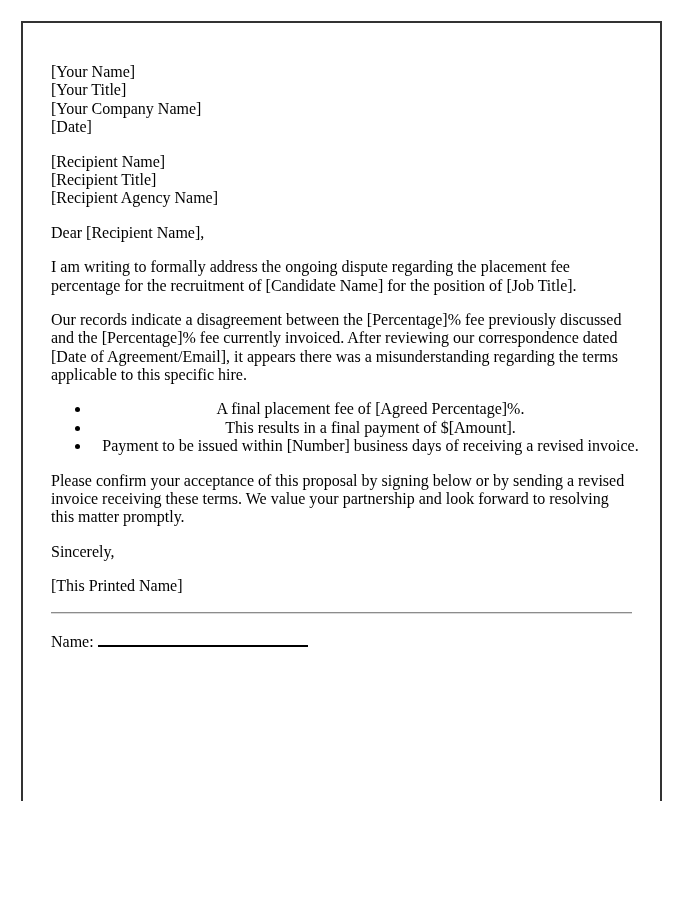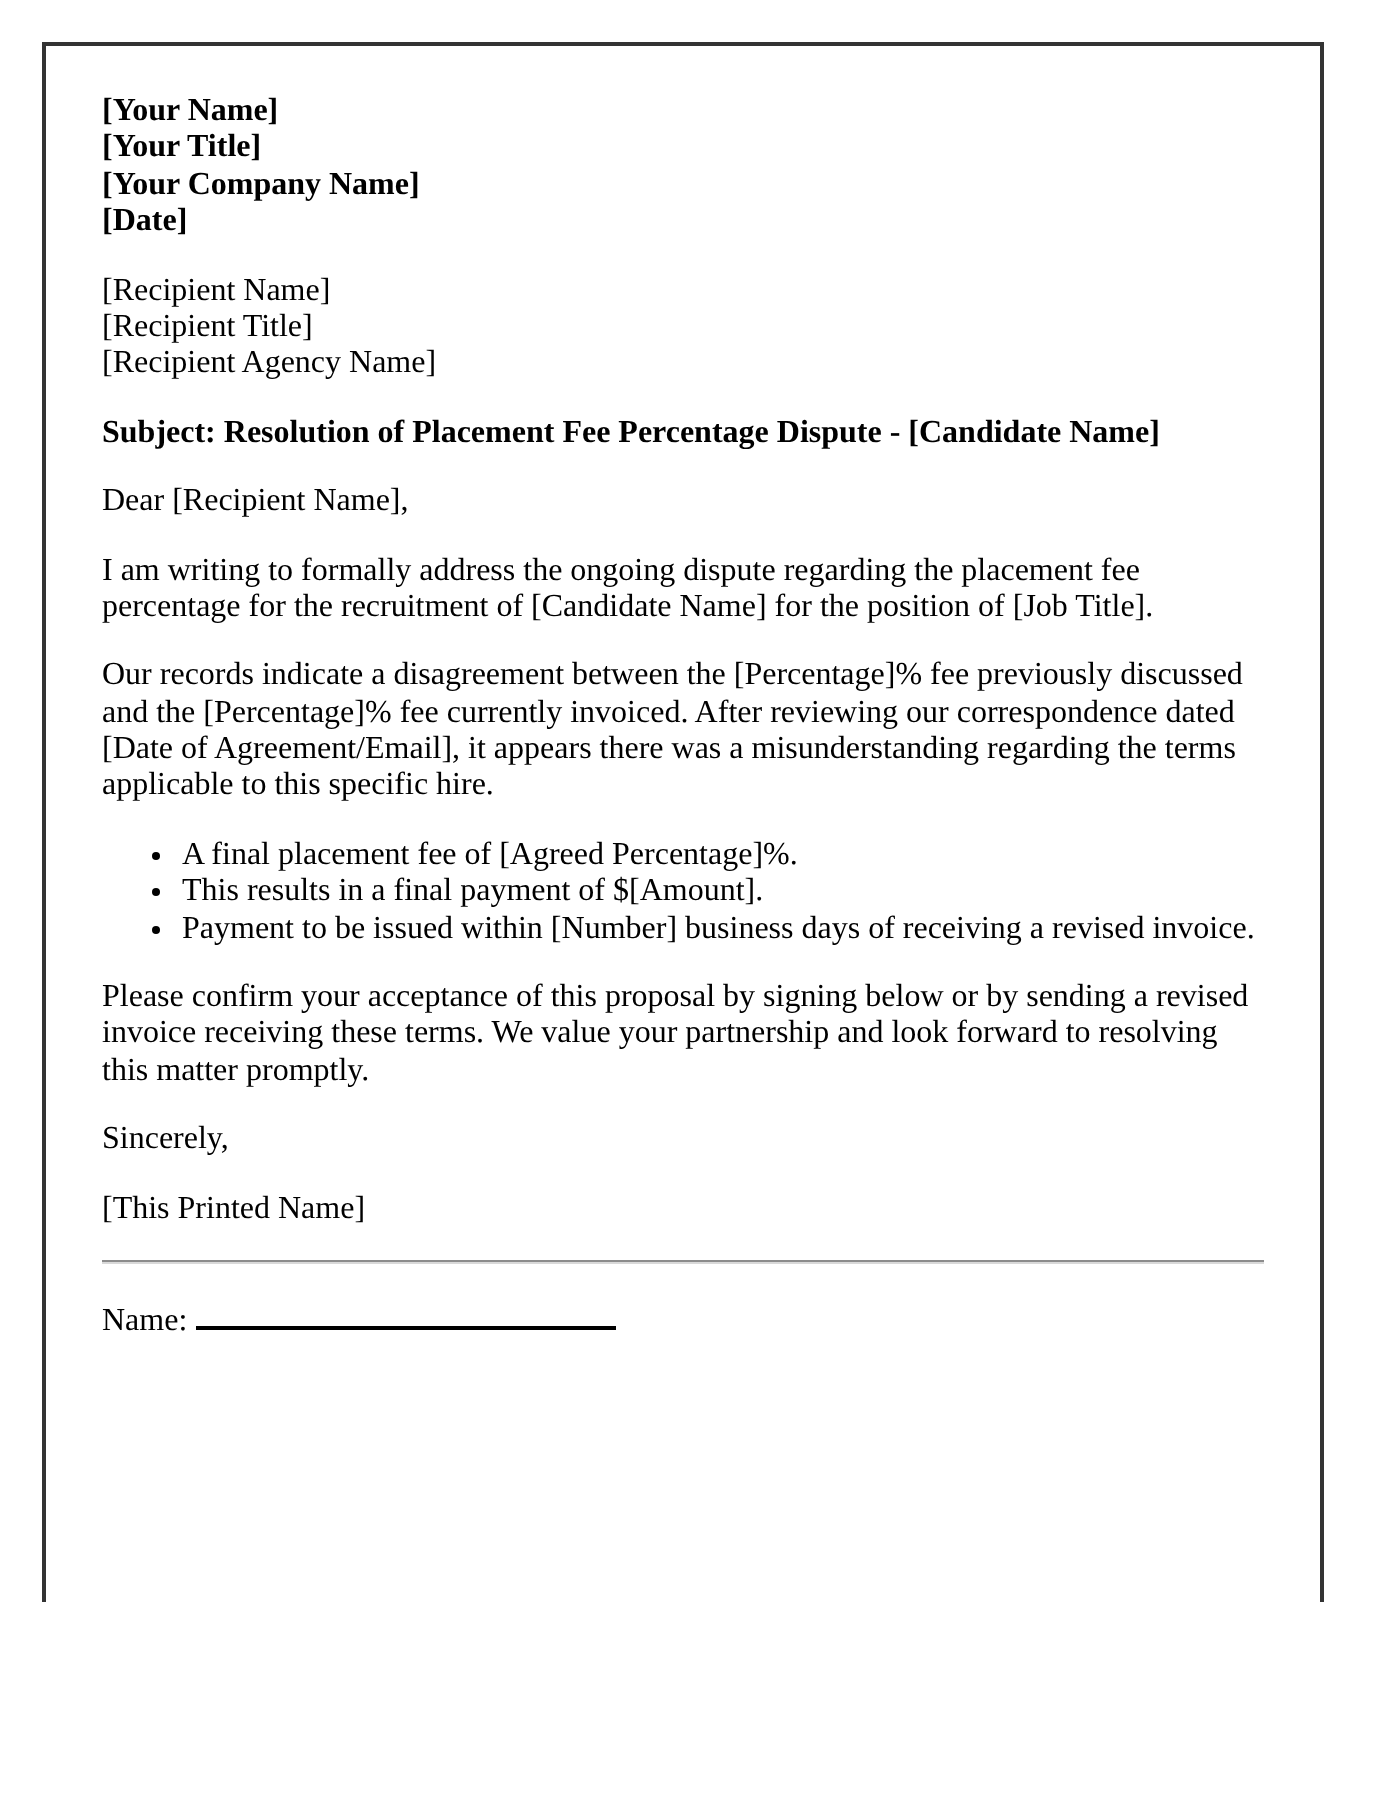--- a/index.html
+++ b/index.html
@@ -31,29 +31,29 @@
     border-bottom: none;
     background: #ffffff;
     overflow: hidden;
     padding: 24px 10px 0 28px;
   }
   .doc-frame p {
     margin: 16px 0;
     white-space: pre-line;
   }
   .doc-frame p:first-child {
-    margin-top: 0;
-    font-weight: bold;
+    margin-top: 16px;
   }
   .bold {
     font-weight: bold;
   }
   ul.resolution-list {
     margin: 16px 0;
     padding-left: 40px;
+    text-align: center;
   }
   ul.resolution-list li {
     margin: 0;
     padding: 0;
   }
   hr.divider {
     margin: 16px 18px 16px 0;
     border: none;
     border-top: 1px solid #8c8c8c;
     border-bottom: 1px solid #d9d9d9;
@@ -76,21 +76,20 @@
 
     <p>[Your Name]
 [Your Title]
 [Your Company Name]
 [Date]</p>
 
     <p>[Recipient Name]
 [Recipient Title]
 [Recipient Agency Name]</p>
 
-    <p class="bold">Subject: Resolution of Placement Fee Percentage Dispute - [Candidate Name]</p>
 
     <p>Dear [Recipient Name],</p>
 
     <p>I am writing to formally address the ongoing dispute regarding the placement fee
 percentage for the recruitment of [Candidate Name] for the position of [Job Title].</p>
 
     <p>Our records indicate a disagreement between the [Percentage]% fee previously discussed
 and the [Percentage]% fee currently invoiced. After reviewing our correspondence dated
 [Date of Agreement/Email], it appears there was a misunderstanding regarding the terms
 applicable to this specific hire.</p>

